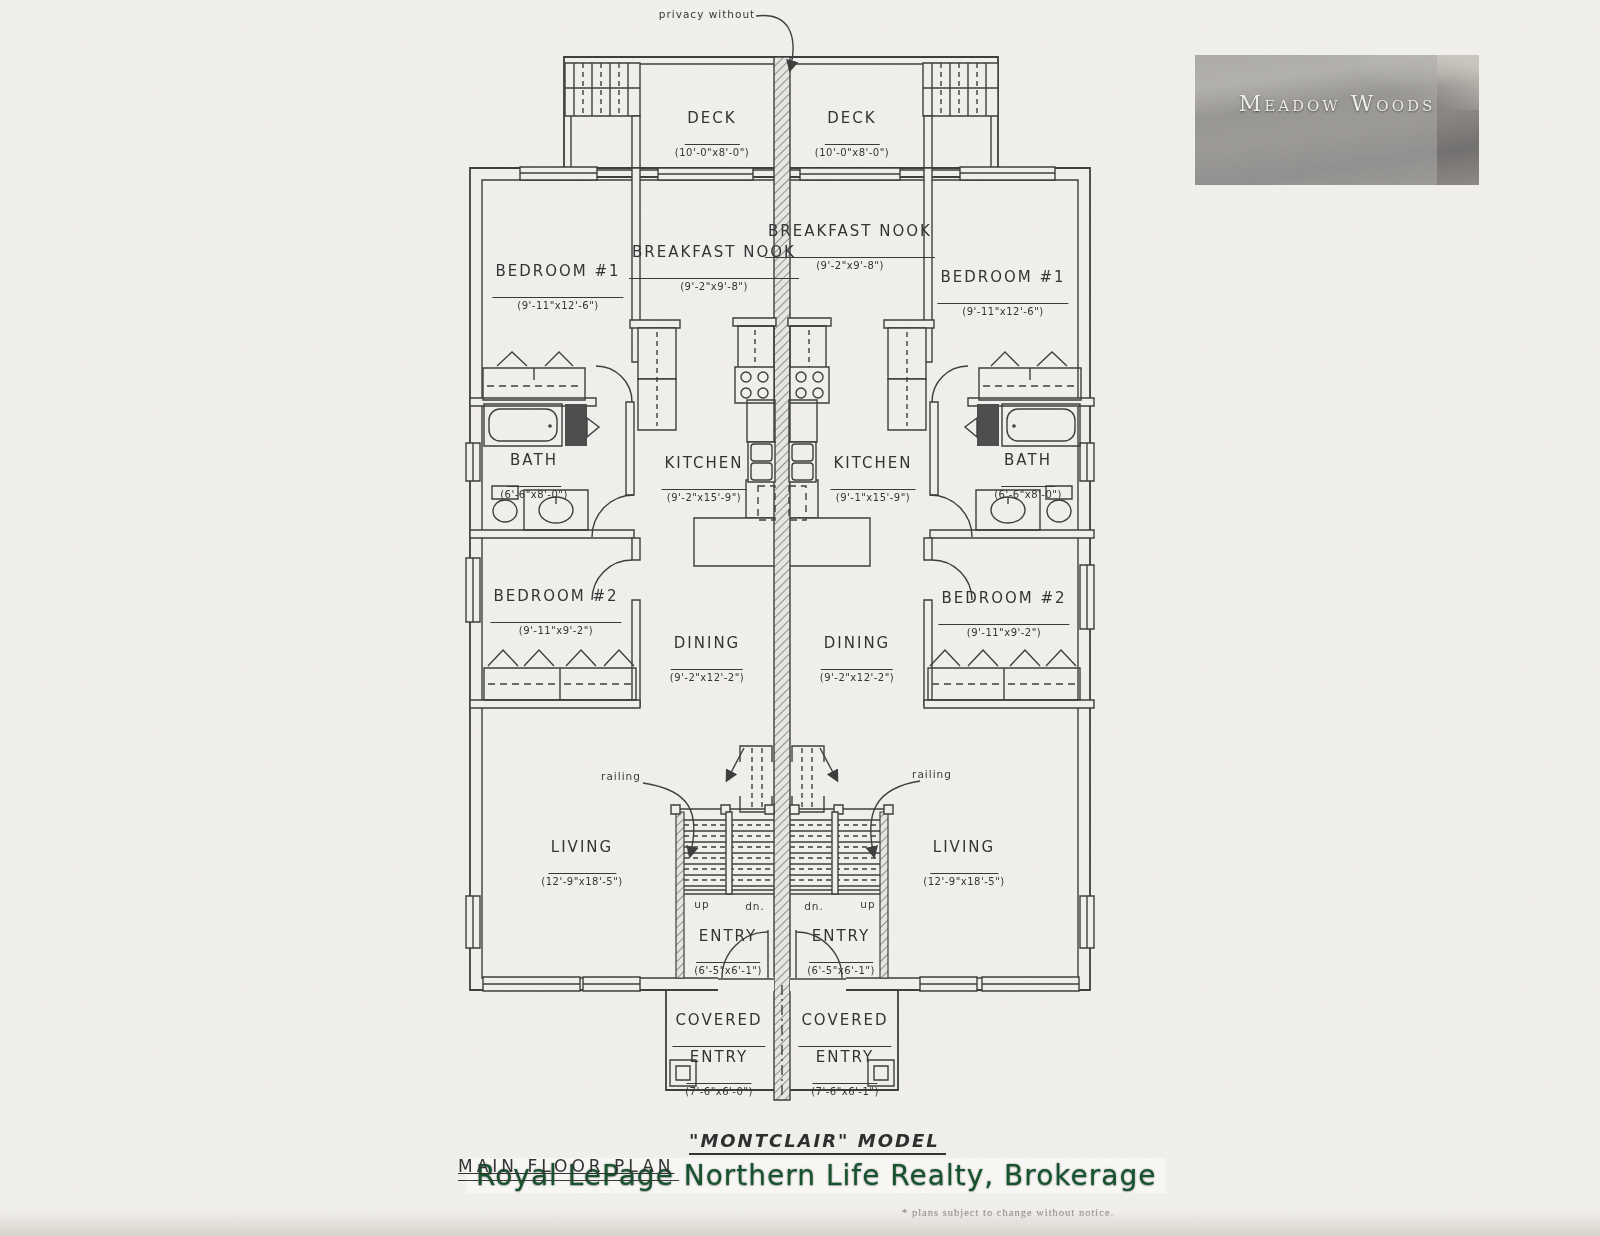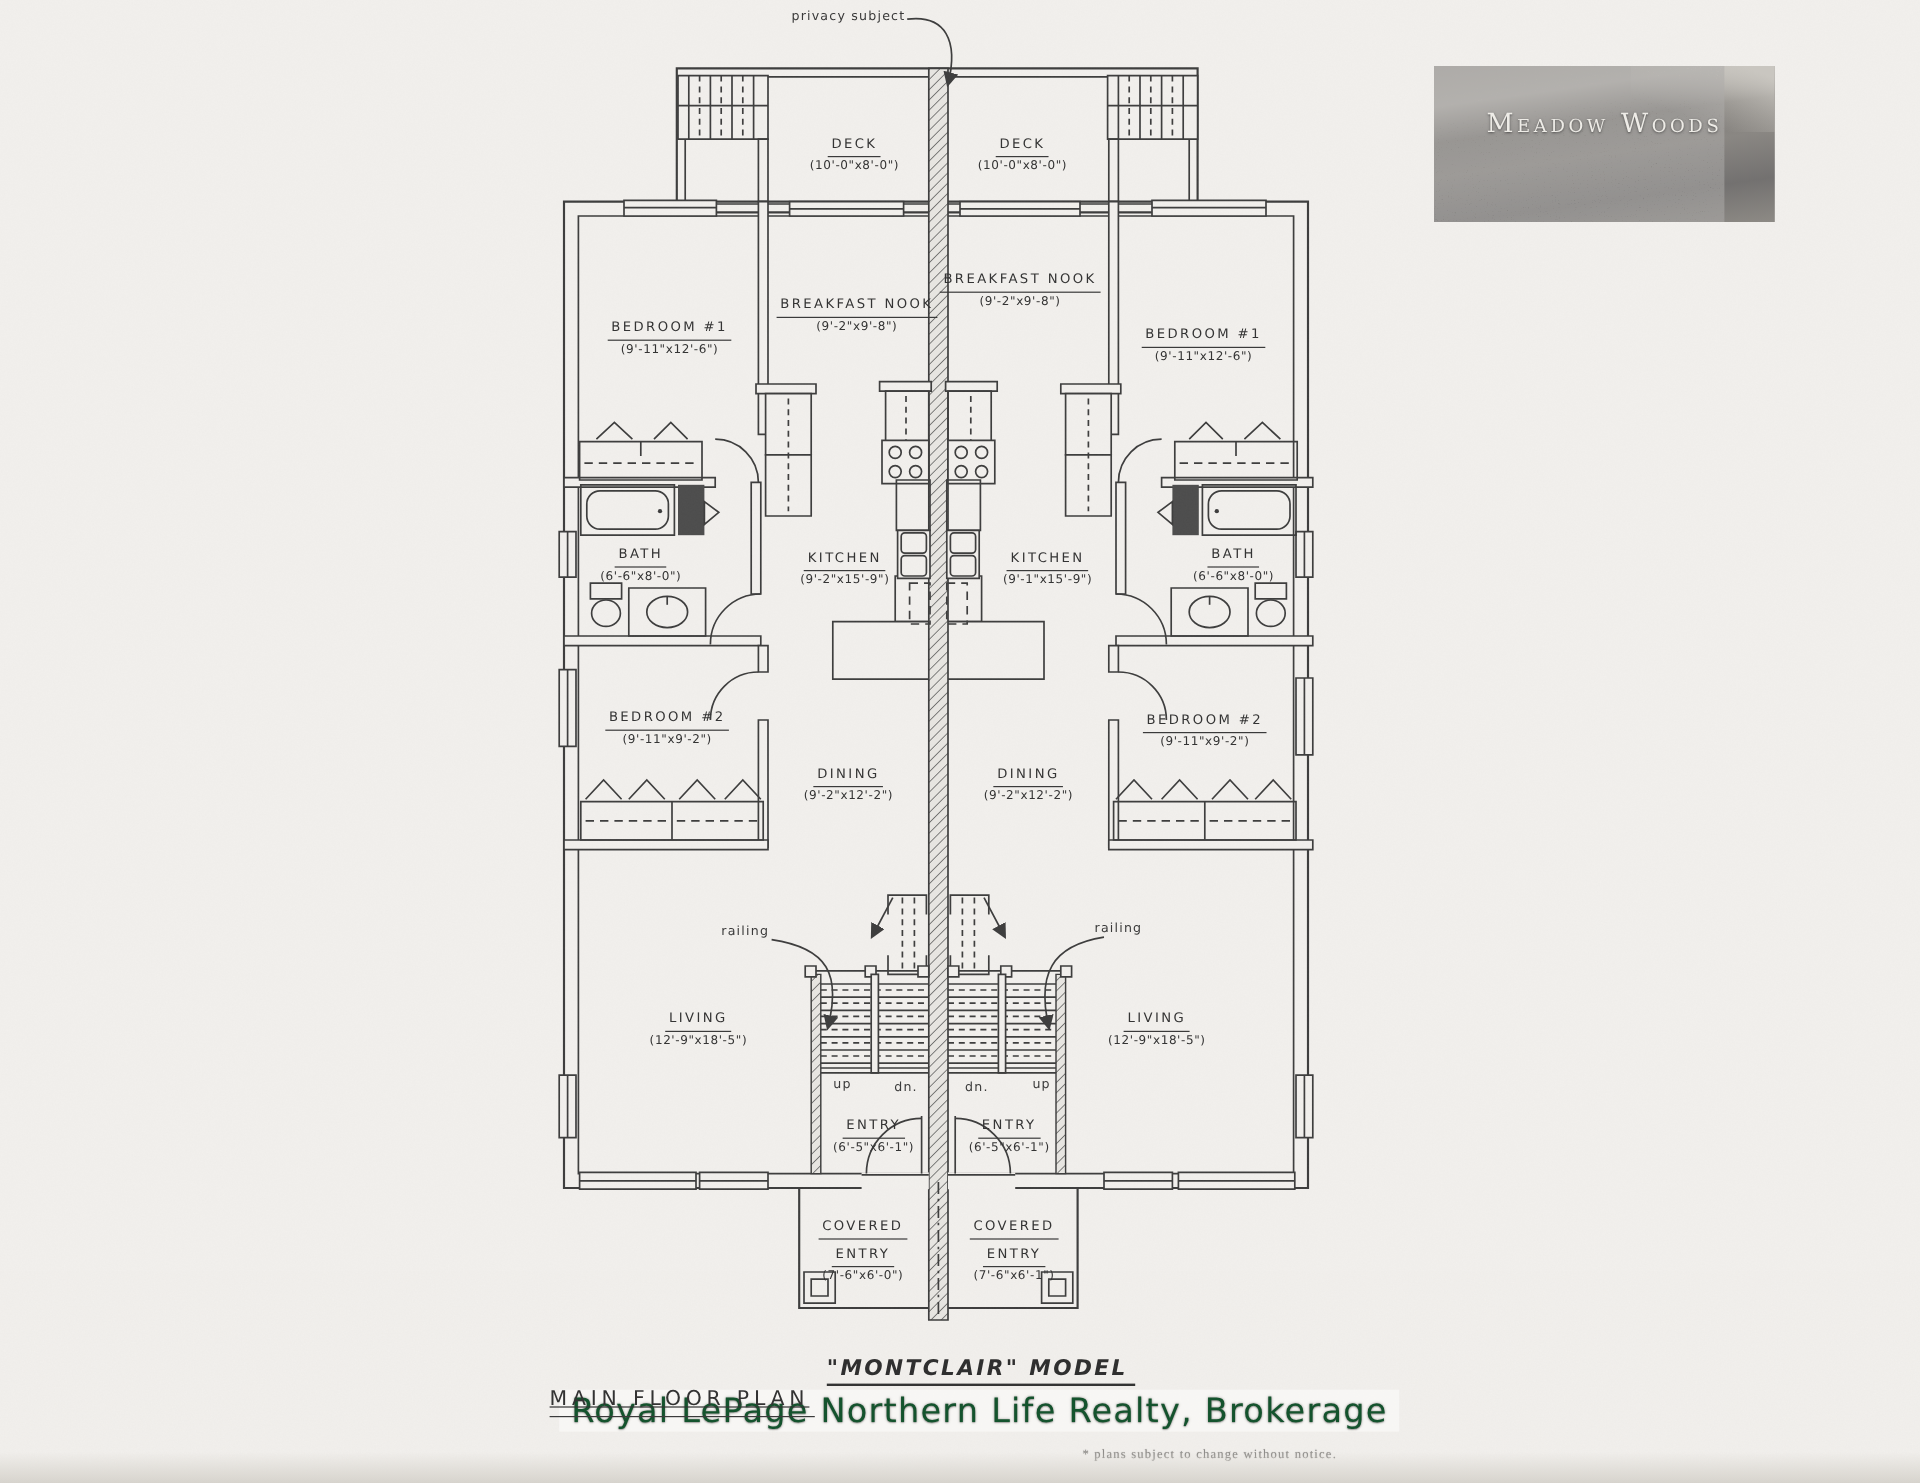--- a/index.html
+++ b/index.html
@@ -7,22 +7,22 @@
        font-family:"DejaVu Sans", sans-serif;}
   .page{position:relative;width:1600px;height:1236px;background:#f3f1ee;}
   svg.plan{position:absolute;left:0;top:0;}
   svg.plan *{vector-effect:non-scaling-stroke;}
   .ln{stroke:#3a3a3a;fill:none;stroke-width:1.4;}
   .w2{stroke-width:1.8;}
   .bgfill{fill:#f3f1ee;}
   .d{stroke-dasharray:5 4;}
   .dd{stroke-dasharray:7 5;}
   .lbl{position:absolute;transform:translateX(-50%);text-align:center;color:#343434;white-space:nowrap;}
-  .lbl .rn{display:inline-block;font-size:11px;letter-spacing:2px;border-bottom:1.6px solid #3a3a3a;
-           padding:0 3px 4px;white-space:nowrap;}
+  .lbl .rn{display:inline-block;font-size:15px;letter-spacing:2px;border-bottom:1.6px solid #3a3a3a;
+           padding:0 3px 17px;white-space:nowrap;}
   .lbl .rd{display:block;font-size:10px;letter-spacing:.5px;margin-top:2px;white-space:nowrap;}
   .small{position:absolute;transform:translateX(-50%);font-size:10.5px;letter-spacing:1px;color:#3a3a3a;white-space:nowrap;}
   .plan-title{position:absolute;left:458px;top:1156px;font-size:17px;letter-spacing:4px;color:#333;
               border-bottom:1.6px solid #3a3a3a;padding:0 4px 4px 0;text-decoration:underline;}
   .model-title{position:absolute;left:689px;top:1130px;font-size:18px;font-style:italic;font-weight:bold;
                letter-spacing:2px;color:#2f2f2f;border-bottom:2.5px solid #333;padding:0 6px 2px 0;}
   .watermark{position:absolute;left:466px;top:1158px;font-size:28px;letter-spacing:1px;
              color:#14532d;background:rgba(253,253,252,0.55);padding:1px 10px;
              text-shadow:0 0 2px rgba(125,123,120,.85),0 1px 1px rgba(120,118,115,.5);}
   .disclaimer{position:absolute;left:902px;top:1207px;font-size:10.5px;letter-spacing:1px;
@@ -339,21 +339,21 @@
 
     <g>
       <path class="ln" d="M 756 16 C 788 12, 799 34, 790 70" marker-end="url(#ah)"></path>
       <path class="ln" d="M 643 783 C 690 790, 701 812, 690 856" marker-end="url(#ah)"></path>
       <path class="ln" d="M 920 781 C 876 788, 864 812, 874 856" marker-end="url(#ah)"></path>
     </g>
 
     <rect width="1600" height="1236" filter="url(#grain)" opacity="0.05"></rect>
   </svg>
 
-  <div class="small" style="left:707px;top:8px;">privacy subject</div>
+  <div class="small" style="left:707px;top:8px;">privacy without</div>
 
   <div class="lbl" style="left:712px;top:108px;">
     <span class="rn">DECK</span>
     <span class="rd">(10'-0"x8'-0")</span>
   </div>
   <div class="lbl" style="left:852px;top:108px;">
     <span class="rn">DECK</span>
     <span class="rd">(10'-0"x8'-0")</span>
   </div>
 

